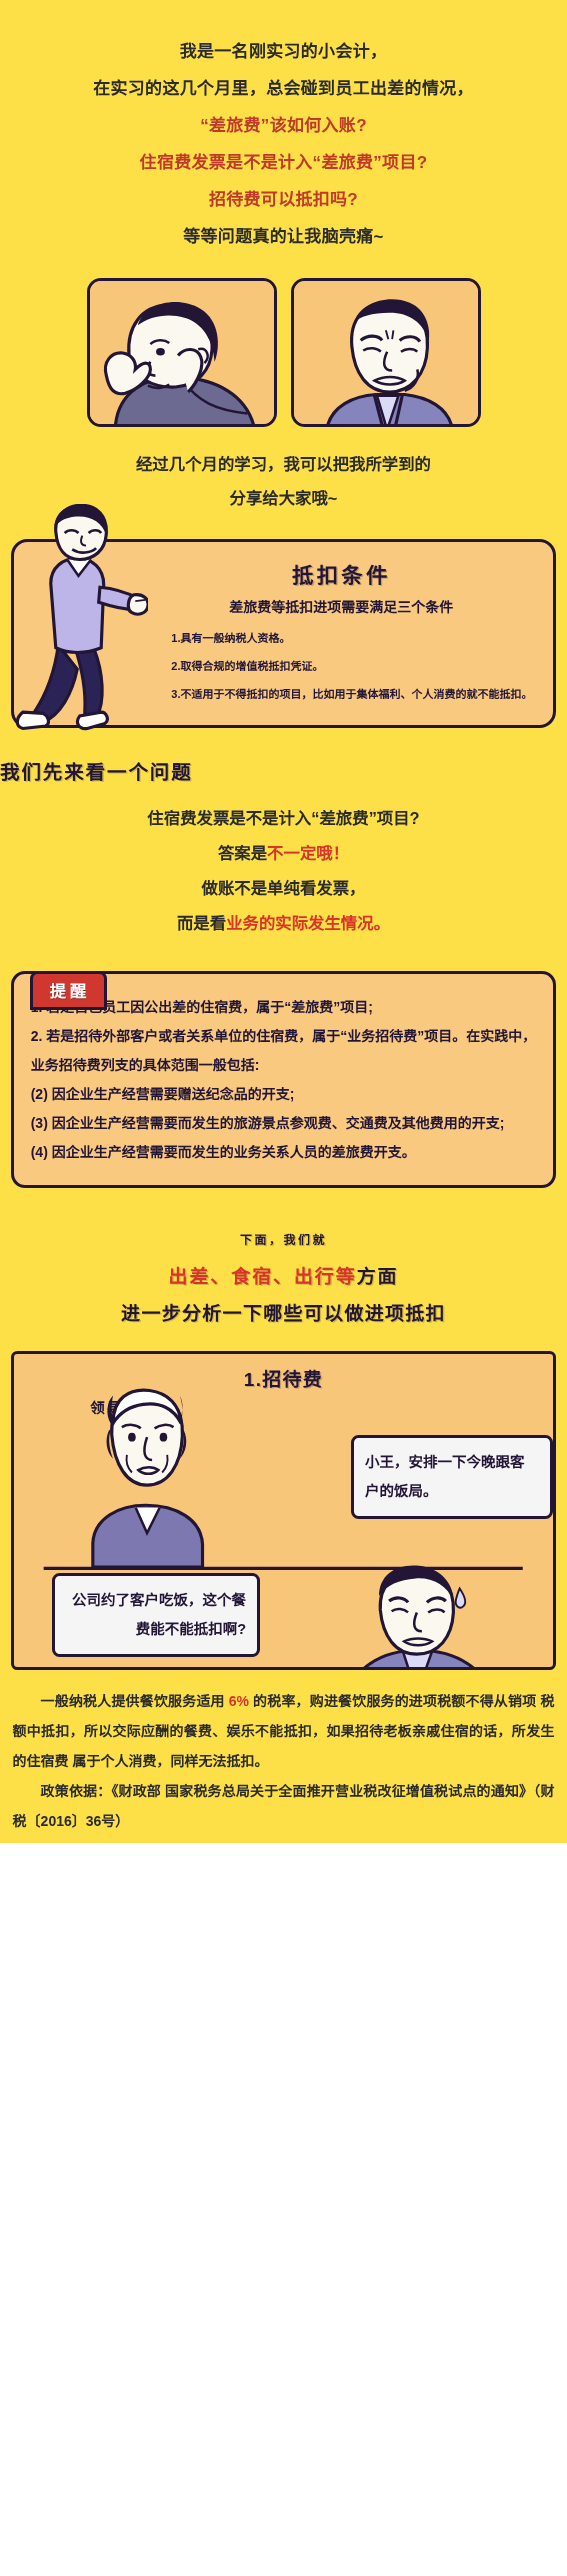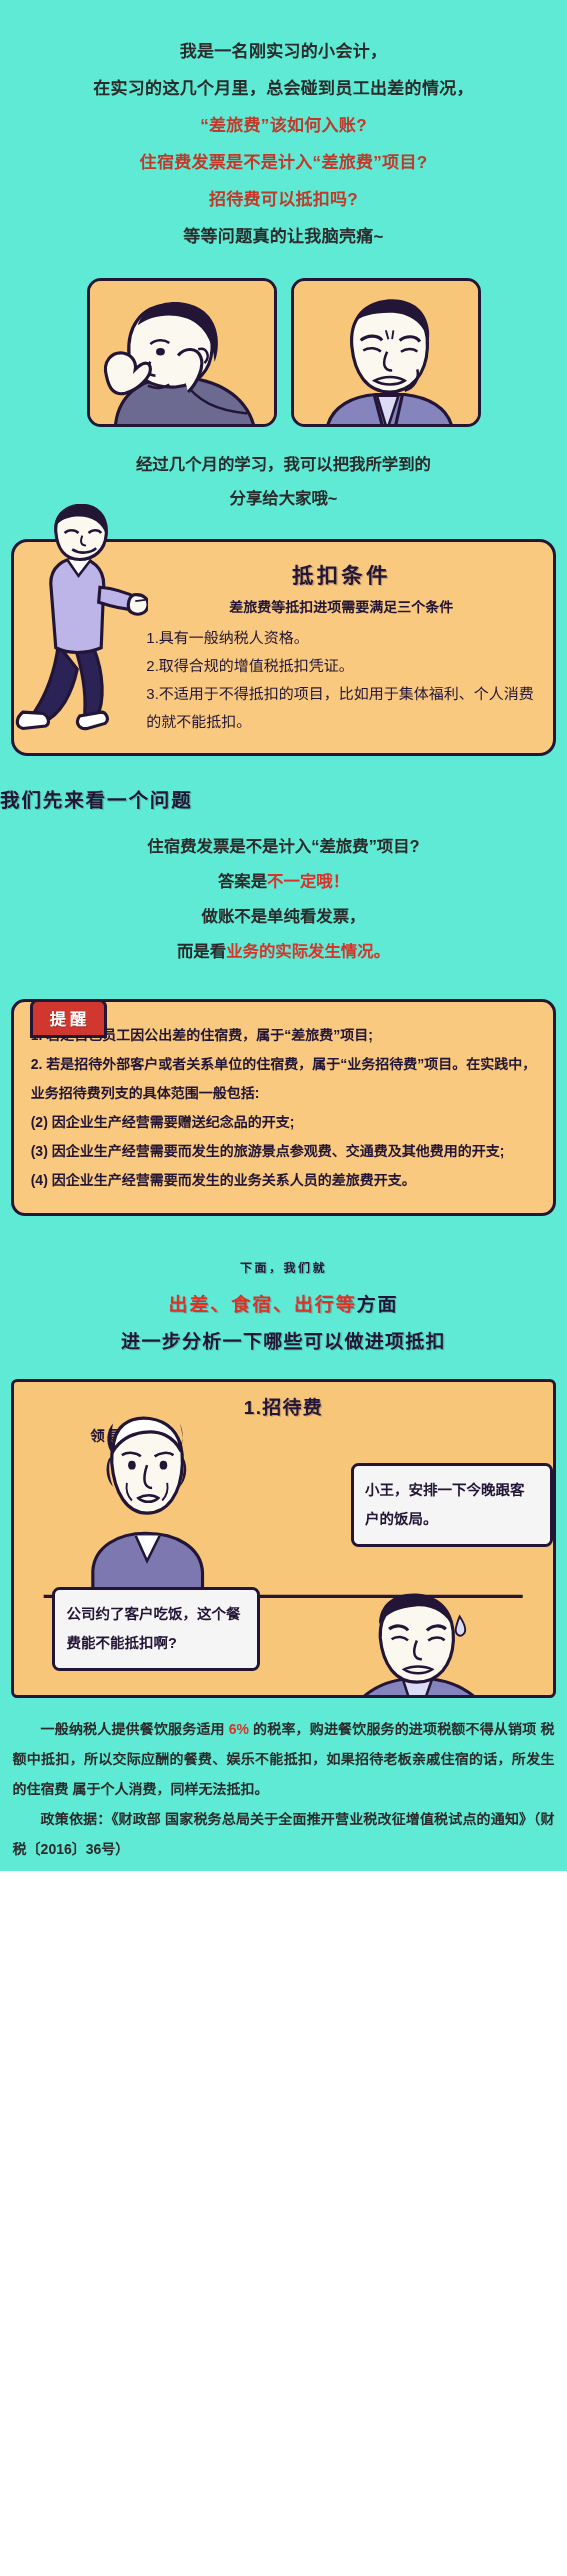--- a/index.html
+++ b/index.html
@@ -3,21 +3,21 @@
 <meta charset="utf-8">
 <style>
   * { box-sizing: border-box; margin: 0; padding: 0; }
   html, body {
     width: 567px;
     background: #ffffff;
     font-family: "Liberation Sans", "DejaVu Sans", sans-serif;
   }
   body { width: 567px; }
 
-  .page { width: 567px; position: relative; background: #5eead4; padding-bottom: 6.3px; }
+  .page { width: 567px; position: relative; background: #fde047; padding-bottom: 6.3px; }
 
   
   .intro { text-align: center; padding-top: 33px; }
   .intro .line {
     font-size: 17px;
     line-height: 37px;
     color: #2b2b2b;
     font-weight: 600;
     letter-spacing: 0.3px;
   }
@@ -68,24 +68,25 @@
     text-shadow: 1.3px 1.3px 0 rgba(35,21,54,.25);
   }
   .info-card .subtitle {
     text-align: center;
     font-size: 14px;
     font-weight: 800;
     color: #231536;
     margin-bottom: 8.8px;
   }
   .info-card .item {
-    font-size: 15px;
+    font-size: 11px;
     line-height: 28px;
     color: #231536;
-    font-weight: 400;
+    font-weight: 700;
+    margin-left: 25px;
   }
   
   .mascot-stand {
     position: absolute;
     left: -2.5px;
     top: -35px;
     width: 139px;
     height: 227px;
     pointer-events: none;
   }
@@ -189,21 +190,21 @@
     border: 3.2px solid #231536;
     border-radius: 7.6px;
     padding: 10px 11.3px;
     font-size: 14.5px;
     line-height: 29px;
     font-weight: 600;
     color: #231536;
     width: 202px;
   }
   .bubble.b1 { right: 0; top: 81px; }
-  .bubble.b2 { left: 38px; top: 205px; width: 208px; }
+  .bubble.b2 { left: 38px; top: 219px; width: 208px; text-align: right; }
 
   
   .explain { margin: 16.4px 12.6px 0 12.6px; }
   .explain p {
     font-size: 14px;
     line-height: 30px;
     color: #2b2b2b;
     font-weight: 600;
     text-align: justify;
     text-indent: 0;

